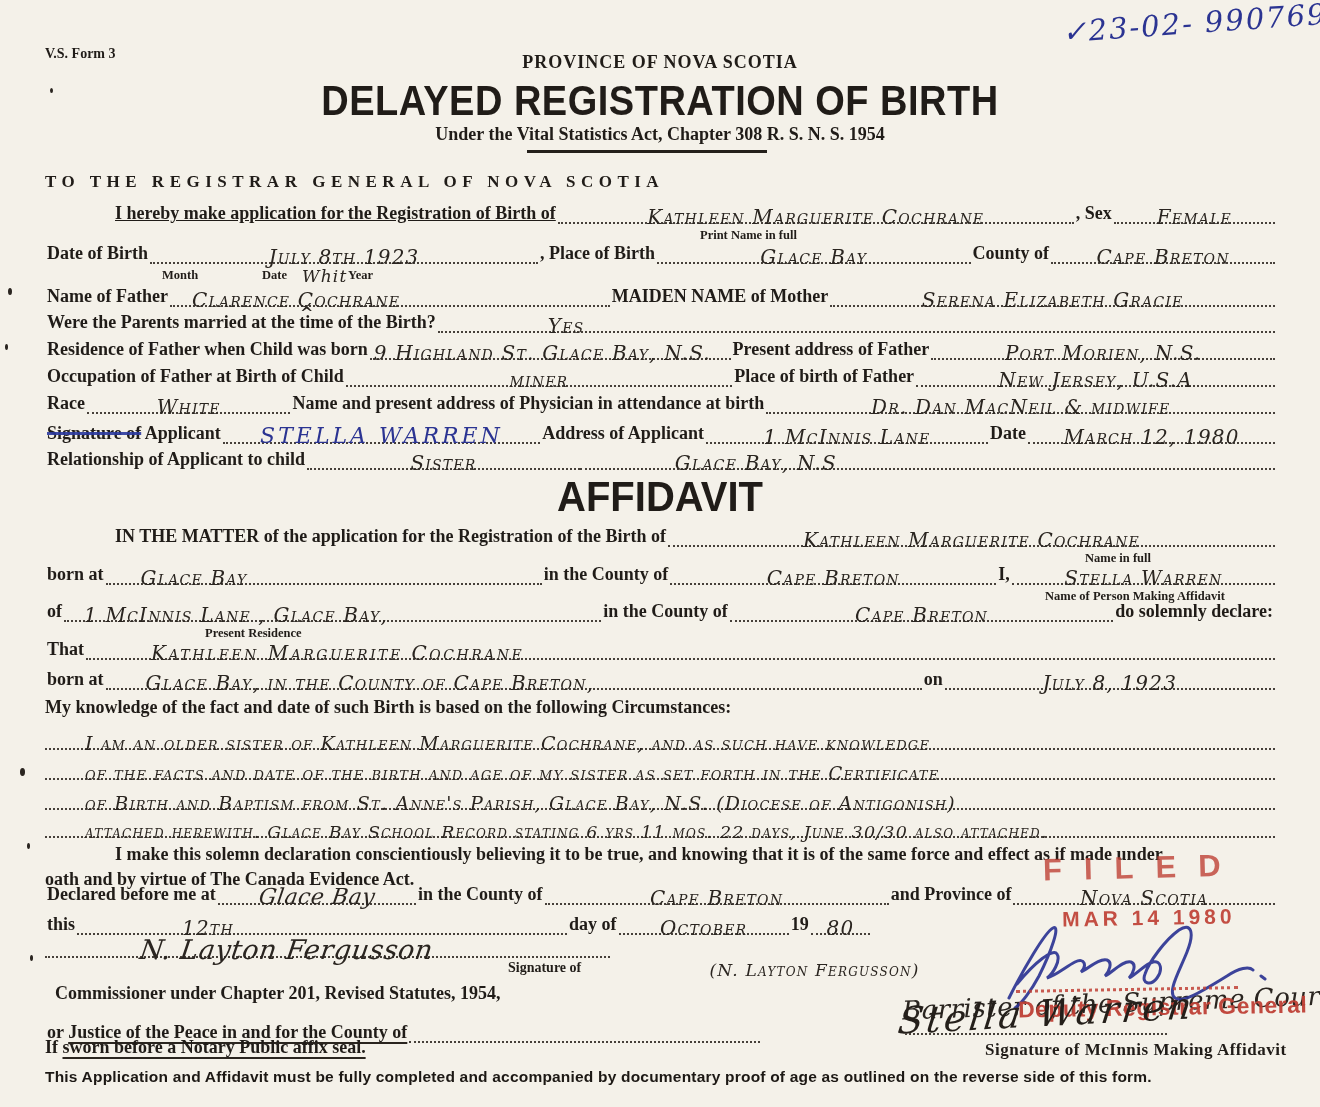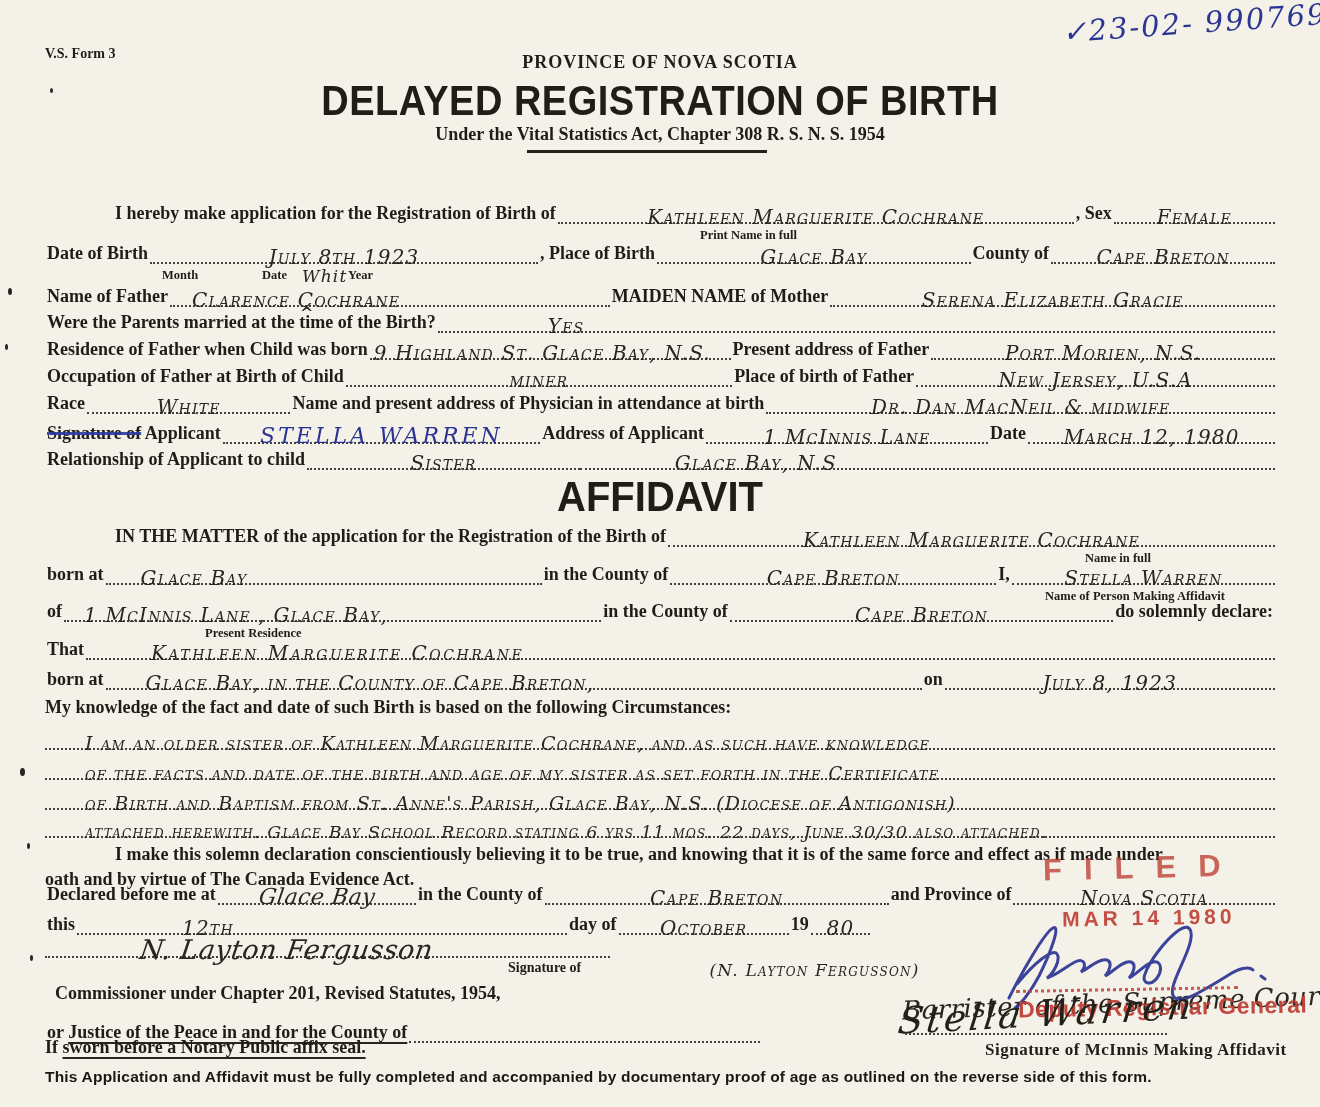--- a/index.html
+++ b/index.html
@@ -46,24 +46,25 @@
               font-family:'DejaVu Serif',serif;font-style:italic;font-size:29px;letter-spacing:2px;white-space:nowrap;">
     <span>✓</span><span>23-02- 990769</span>
   </div>
 
   
   <div class="abs print" style="left:45px;top:46px;font-size:14px;">V.S. Form 3</div>
   <div class="abs center print" style="top:52px;font-size:18px;letter-spacing:1px;">PROVINCE OF NOVA SCOTIA</div>
   <div class="abs center print" style="top:80px;font-size:38px;font-family:'Liberation Sans',sans-serif;transform:scaleY(1.1);letter-spacing:.5px;">DELAYED REGISTRATION OF BIRTH</div>
   <div class="abs center print" style="top:124px;font-size:18px;">Under the Vital Statistics Act, Chapter 308 R. S. N. S. 1954</div>
   <div class="abs" style="left:527px;top:150px;width:240px;height:3px;background:#24201b;"></div>
+  <div class="abs print" style="left:45px;top:172px;font-size:17px;letter-spacing:5.5px;font-weight:600;">TO THE REGISTRAR GENERAL OF NOVA SCOTIA</div>
 
   
   <div class="row" style="top:192px;">
-    <span class="lbl" style="padding-left:70px;">I hereby make application for the Registration of Birth of</span>
+    <span class="lbl" style="padding-left:70px;text-decoration:underline;">I hereby make application for the Registration of Birth of</span>
     <span class="fill" style="flex:3.2;"><span class="hw caps">Kathleen Marguerite Cochrane</span></span>
     <span class="lbl">, Sex</span>
     <span class="fill" style="flex:1;"><span class="hw caps">Female</span></span>
   </div>
   <div class="sub" style="left:700px;top:228px;">Print Name in full</div>
 
   <div class="row" style="top:232px;">
     <span class="lbl">Date of Birth</span>
     <span class="fill" style="flex:2.6;"><span class="hw caps">July    8th    1923</span></span>
     <span class="lbl">, Place of Birth</span>

